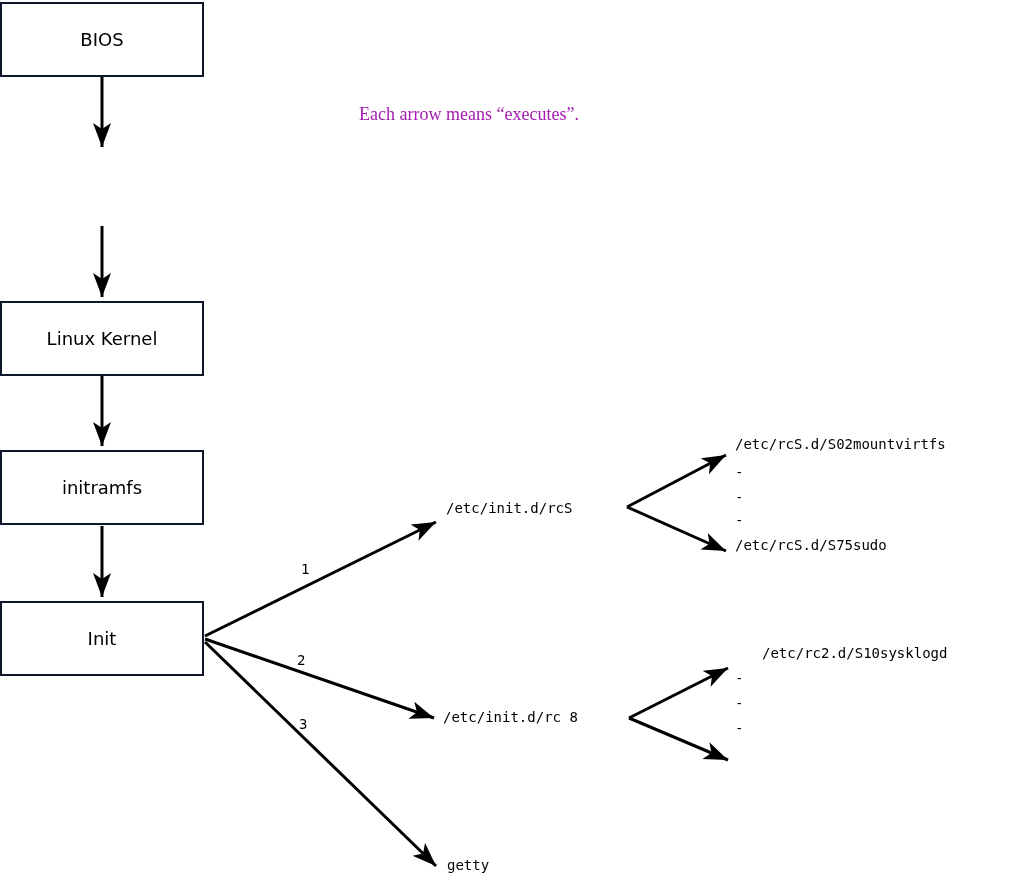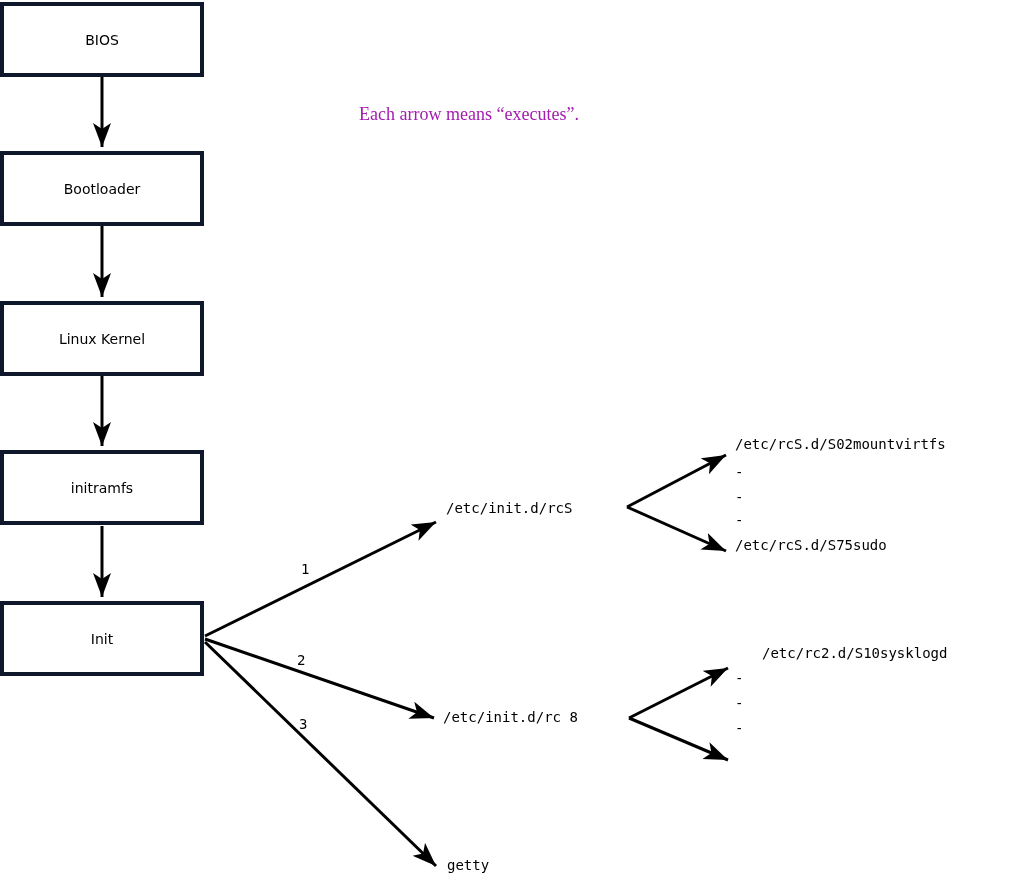--- a/index.html
+++ b/index.html
@@ -19,26 +19,26 @@
     stroke: #000000;
     stroke-width: 3;
     fill: none;
   }
   .box {
     position: absolute;
     left: 0;
     width: 204px;
     height: 75px;
     box-sizing: border-box;
-    border: 4px solid #0f172a;
+    border: 2px solid #0f172a;
     background: #ffffff;
     display: flex;
     align-items: center;
     justify-content: center;
-    font-size: 14px;
+    font-size: 18px;
     color: #000000;
   }
   .sans-label {
     position: absolute;
     font-family: Liberation Serif, serif;
     font-size: 18px;
     line-height: 20px;
     color: #a21caf;
     white-space: pre;
   }
@@ -75,23 +75,20 @@
     <line class="arrow" marker-end="url(#ah)" x1="627" y1="507" x2="726" y2="455"></line>
     <line class="arrow" marker-end="url(#ah)" x1="627" y1="507" x2="726" y2="551"></line>
 
     <line class="arrow" marker-end="url(#ah)" x1="629" y1="718" x2="728" y2="668"></line>
     <line class="arrow" marker-end="url(#ah)" x1="629" y1="718" x2="728" y2="760"></line>
   </svg>
 
   <div class="box" style="top:2px">
     <span>BIOS</span>
   </div>
-  <div class="box" style="top:151px">
-    <span>Bootloader</span>
-  </div>
   <div class="box" style="top:301px">
     <span>Linux Kernel</span>
   </div>
   <div class="box" style="top:450px">
     <span>initramfs</span>
   </div>
   <div class="box" style="top:601px">
     <span>Init</span>
   </div>
 

